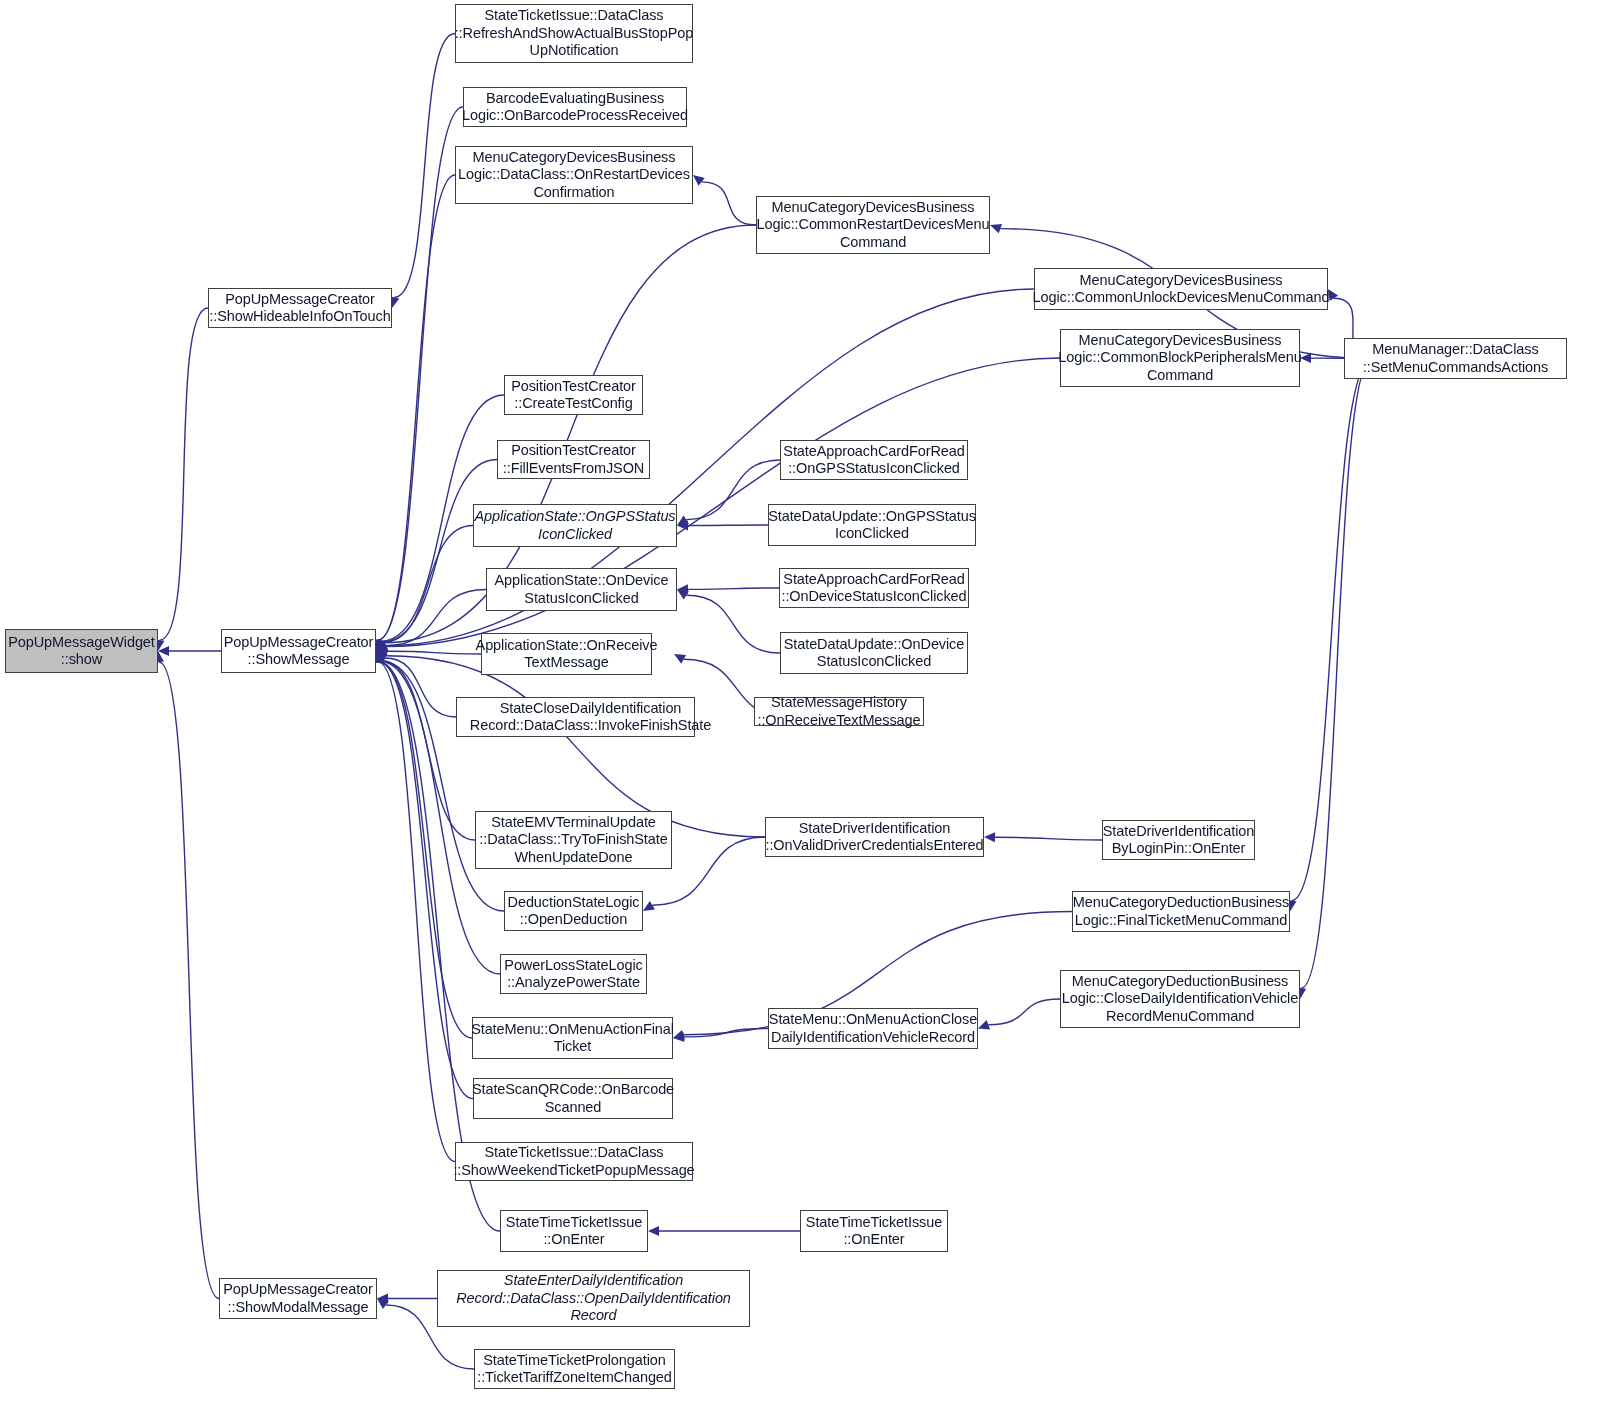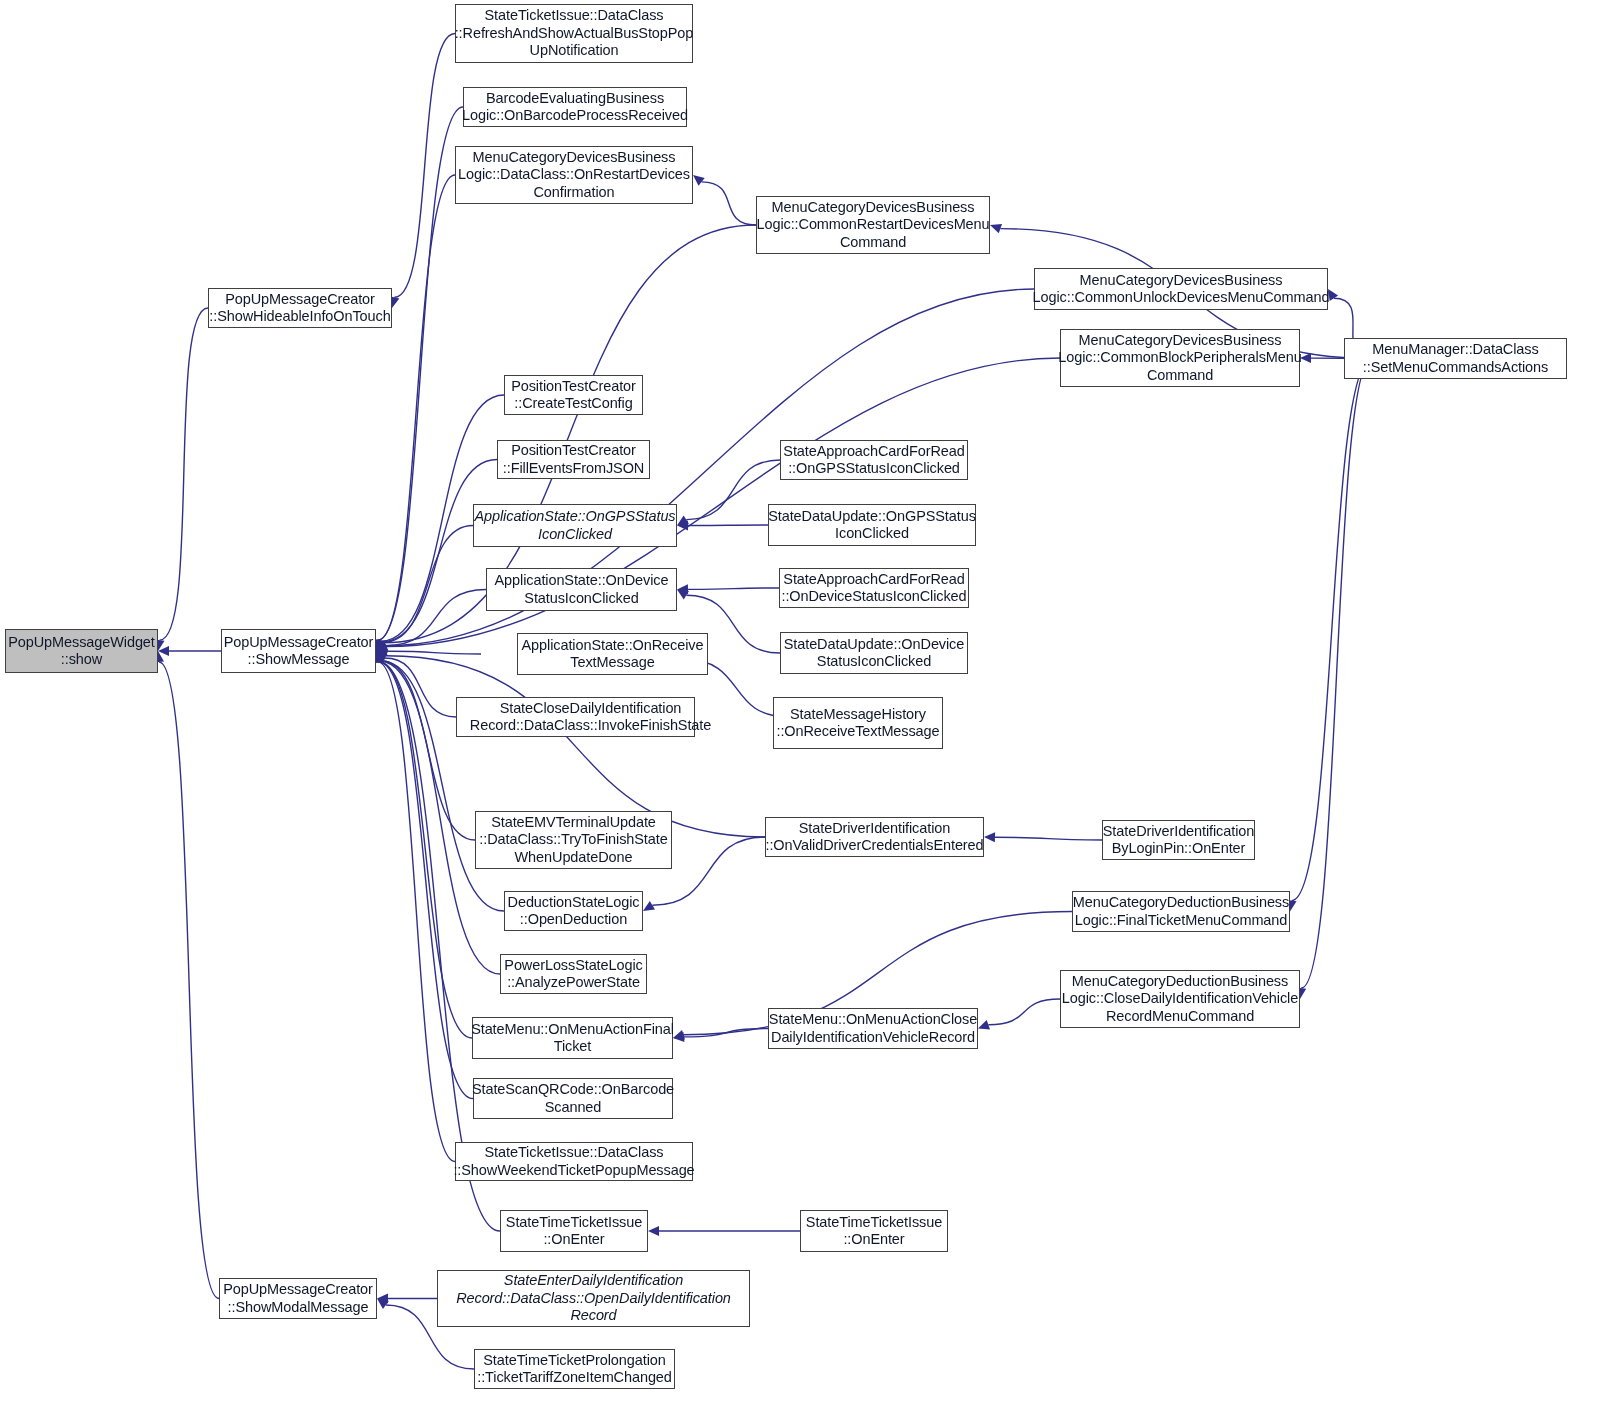--- a/index.html
+++ b/index.html
@@ -163,33 +163,33 @@
       <div class="node" style="left: 1344px; top: 338px; width: 223px; height: 41px;">MenuManager::DataClass
 ::SetMenuCommandsActions</div>
       <div class="node" style="left: 504px; top: 375px; width: 139px; height: 40px;">PositionTestCreator
 ::CreateTestConfig</div>
       <div class="node" style="left: 497px; top: 440px; width: 153px; height: 39px;">PositionTestCreator
 ::FillEventsFromJSON</div>
       <div class="node" style="left: 473px; top: 504px; width: 204px; height: 43px; font-style: italic;">ApplicationState::OnGPSStatus
 IconClicked</div>
       <div class="node" style="left: 486px; top: 568px; width: 191px; height: 43px;">ApplicationState::OnDevice
 StatusIconClicked</div>
-      <div class="node" style="left: 481px; top: 633px; width: 191px; height: 42px; margin-left: 36px;">ApplicationState::OnReceive
+      <div class="node" style="left: 481px; top: 633px; width: 171px; height: 42px;">ApplicationState::OnReceive
 TextMessage</div>
       <div class="node" style="left: 456px; top: 697px; width: 239px; height: 40px; padding-left: 33px;">StateCloseDailyIdentification
 Record::DataClass::InvokeFinishState</div>
       <div class="node" style="left: 780px; top: 440px; width: 188px; height: 40px;">StateApproachCardForRead
 ::OnGPSStatusIconClicked</div>
       <div class="node" style="left: 768px; top: 504px; width: 208px; height: 42px;">StateDataUpdate::OnGPSStatus
 IconClicked</div>
       <div class="node" style="left: 779px; top: 568px; width: 190px; height: 40px;">StateApproachCardForRead
 ::OnDeviceStatusIconClicked</div>
       <div class="node" style="left: 780px; top: 632px; width: 188px; height: 42px;">StateDataUpdate::OnDevice
 StatusIconClicked</div>
-      <div class="node" style="left: 773px; top: 697px; width: 170px; height: 52px;">StateMessageHistory
+      <div class="node" style="left: 754px; top: 697px; width: 170px; height: 29px;">StateMessageHistory
 ::OnReceiveTextMessage</div>
       <div class="node" style="left: 475px; top: 811px; width: 197px; height: 58px;">StateEMVTerminalUpdate
 ::DataClass::TryToFinishState
 WhenUpdateDone</div>
       <div class="node" style="left: 504px; top: 891px; width: 139px; height: 40px;">DeductionStateLogic
 ::OpenDeduction</div>
       <div class="node" style="left: 500px; top: 954px; width: 147px; height: 40px;">PowerLossStateLogic
 ::AnalyzePowerState</div>
       <div class="node" style="left: 472px; top: 1017px; width: 201px; height: 42px;">StateMenu::OnMenuActionFinal
 Ticket</div>

